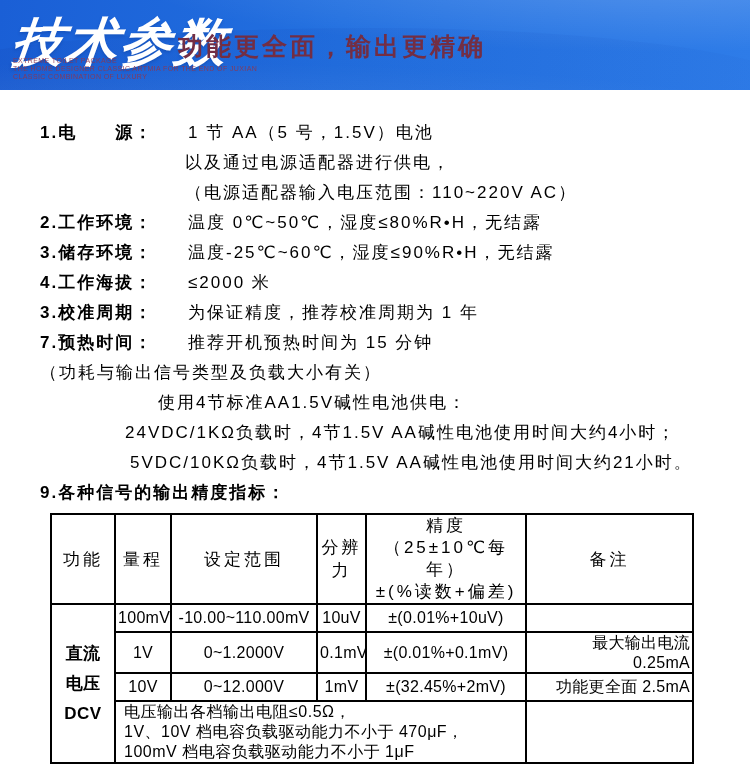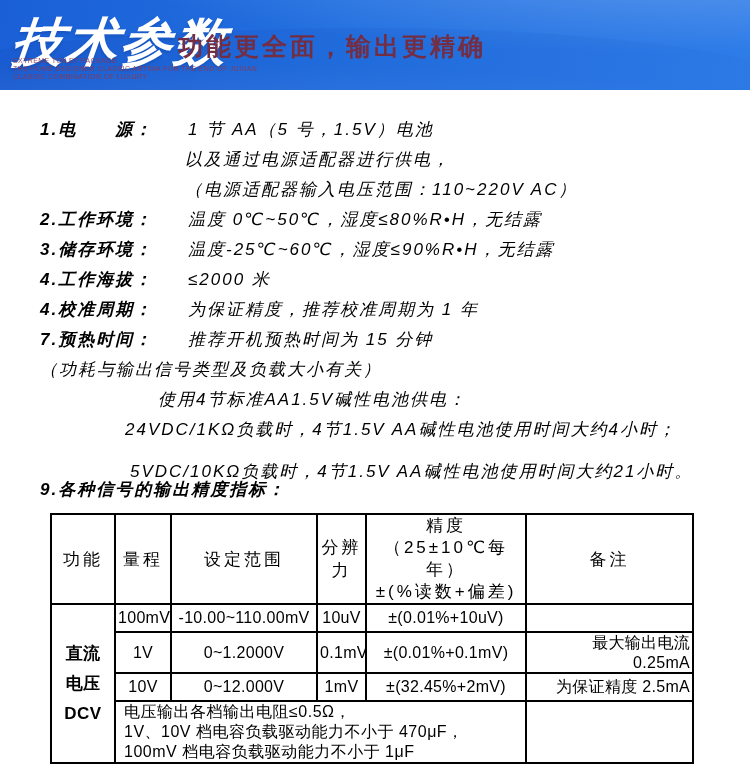--- a/index.html
+++ b/index.html
@@ -21,22 +21,22 @@
     letter-spacing:2px; transform:skewX(-6deg);
     text-shadow:0 2px 3px rgba(0,40,120,0.25); }
   .banner-subtitle { position:absolute; left:178px; top:30px; z-index:2;
     font-size:25px; font-weight:bold; color:#732e44; letter-spacing:3px; }
   .banner-taglines { position:absolute; left:13px; top:57px; z-index:2;
     font-size:7px; line-height:8px; color:#8d3650; letter-spacing:0.4px;
     text-transform:uppercase; opacity:0.9; }
 
   
   .content { padding:24px 30px 0 40px; }
-  .line { height:30px; display:flex; align-items:center; font-size:17px;
-    letter-spacing:2px; white-space:nowrap;font-style:italic; }
+  .line { height:30px; display:flex; align-items:flex-end; font-size:17px;
+    letter-spacing:2px; white-space:nowrap; }
   .spec-label { font-weight:bold; width:148px; flex:0 0 148px; }
   .spec-content { }
   .cont { margin-left:145px; }
   .batt-1 { margin-left:118px; }
   .batt-2 { margin-left:85px; }
   .batt-3 { margin-left:90px;margin-top:24px; }
   .section-heading { font-weight:bold; }
 
   
   table.spec-table { border-collapse:collapse; margin:9px 0 0 10px;
@@ -87,21 +87,21 @@
   </div>
   <div class="line">
     <span class="spec-label">3.储存环境：</span>
     <span class="spec-content">温度-25℃~60℃，湿度≤90%R•H，无结露</span>
   </div>
   <div class="line">
     <span class="spec-label">4.工作海拔：</span>
     <span class="spec-content">≤2000 米</span>
   </div>
   <div class="line">
-    <span class="spec-label">4.校准周期：</span>
+    <span class="spec-label">3.校准周期：</span>
     <span class="spec-content">为保证精度，推荐校准周期为 1 年</span>
   </div>
   <div class="line">
     <span class="spec-label">7.预热时间：</span>
     <span class="spec-content">推荐开机预热时间为 15 分钟</span>
   </div>
   <div class="line">
     <span class="spec-content">（功耗与输出信号类型及负载大小有关）</span>
   </div>
 
@@ -158,21 +158,21 @@
       <td>0~1.2000V</td>
       <td>0.1mV</td>
       <td>±(0.01%+0.1mV)</td>
       <td class="note-cell">最大输出电流 0.25mA</td>
     </tr>
     <tr class="datarow">
       <td>10V</td>
       <td>0~12.000V</td>
       <td>1mV</td>
       <td>±(32.45%+2mV)</td>
-      <td class="note-cell">为保证精度 2.5mA</td>
+      <td class="note-cell">功能更全面 2.5mA</td>
     </tr>
     <tr>
       <td class="merged-cell" colspan="4">
         <div>电压输出各档输出电阻≤0.5Ω，</div>
         <div>1V、10V 档电容负载驱动能力不小于 470μF，</div>
         <div>100mV 档电容负载驱动能力不小于 1μF</div>
       </td>
       <td class="note-cell"></td>
     </tr>
 

